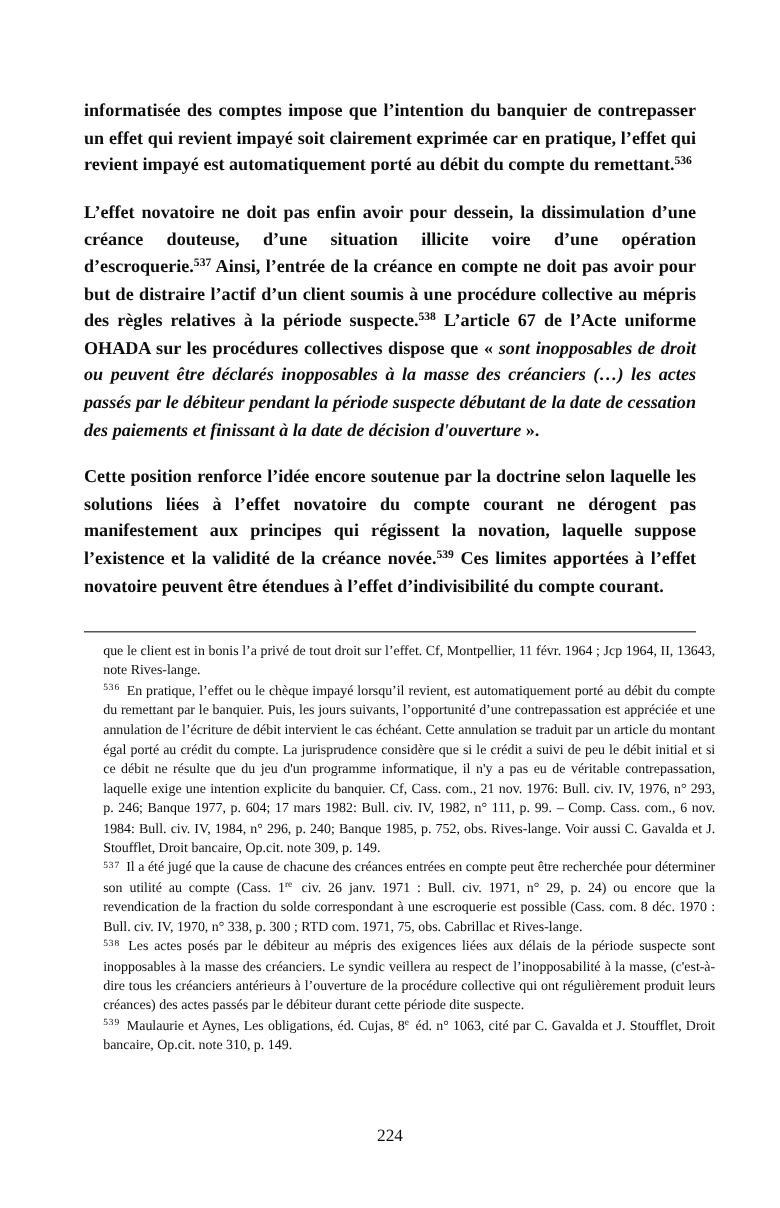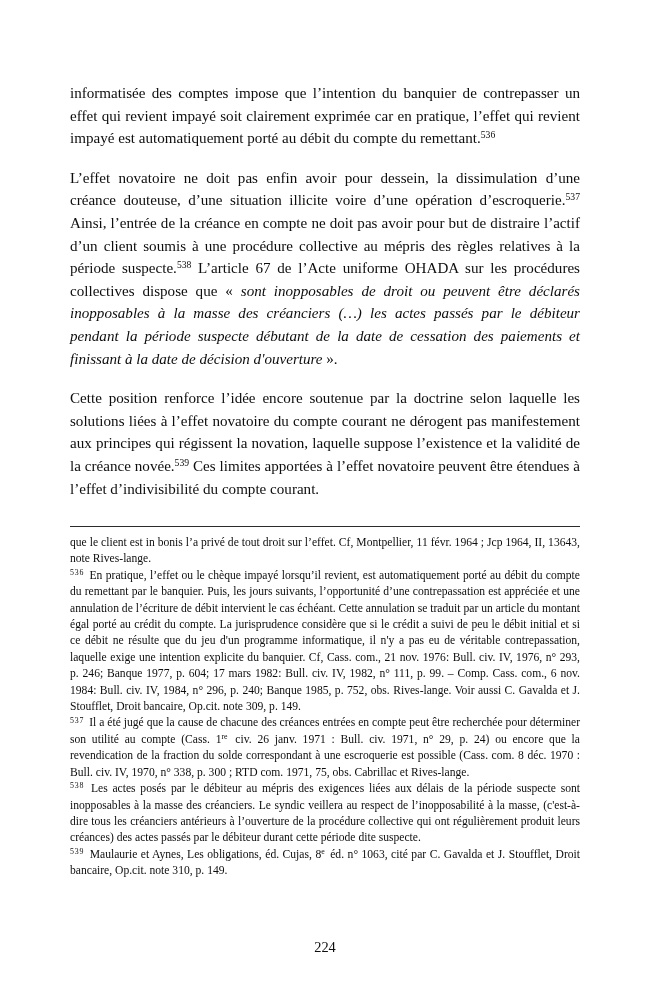--- a/index.html
+++ b/index.html
@@ -28,20 +28,21 @@
     left: 0;
     width: 510px;
   }
   p.para {
     margin: 0 0 17px 0;
     font-size: 15.1px;
     line-height: 22.6px;
     text-align: justify;
     text-justify: inter-word;
     hyphens: none;
+    font-weight: bold;
   }
   p.para:last-child {
     margin-bottom: 0;
   }
   .it {
     font-style: italic;
   }
   sup {
     font-size: 0.64em;
     line-height: 0;
@@ -51,21 +52,21 @@
     position: absolute;
     top: 526px;
     left: 0;
     width: 510px;
     height: 0;
     border-top: 1px solid #2b2b2b;
   }
   .footnotes {
     position: absolute;
     top: 535px;
-    left: 0;
+    left: 16px;
     width: 510px;
   }
   p.fn {
     margin: 0;
     font-size: 11.6px;
     line-height: 16.4px;
     text-align: justify;
     text-justify: inter-word;
     hyphens: none;
   }

